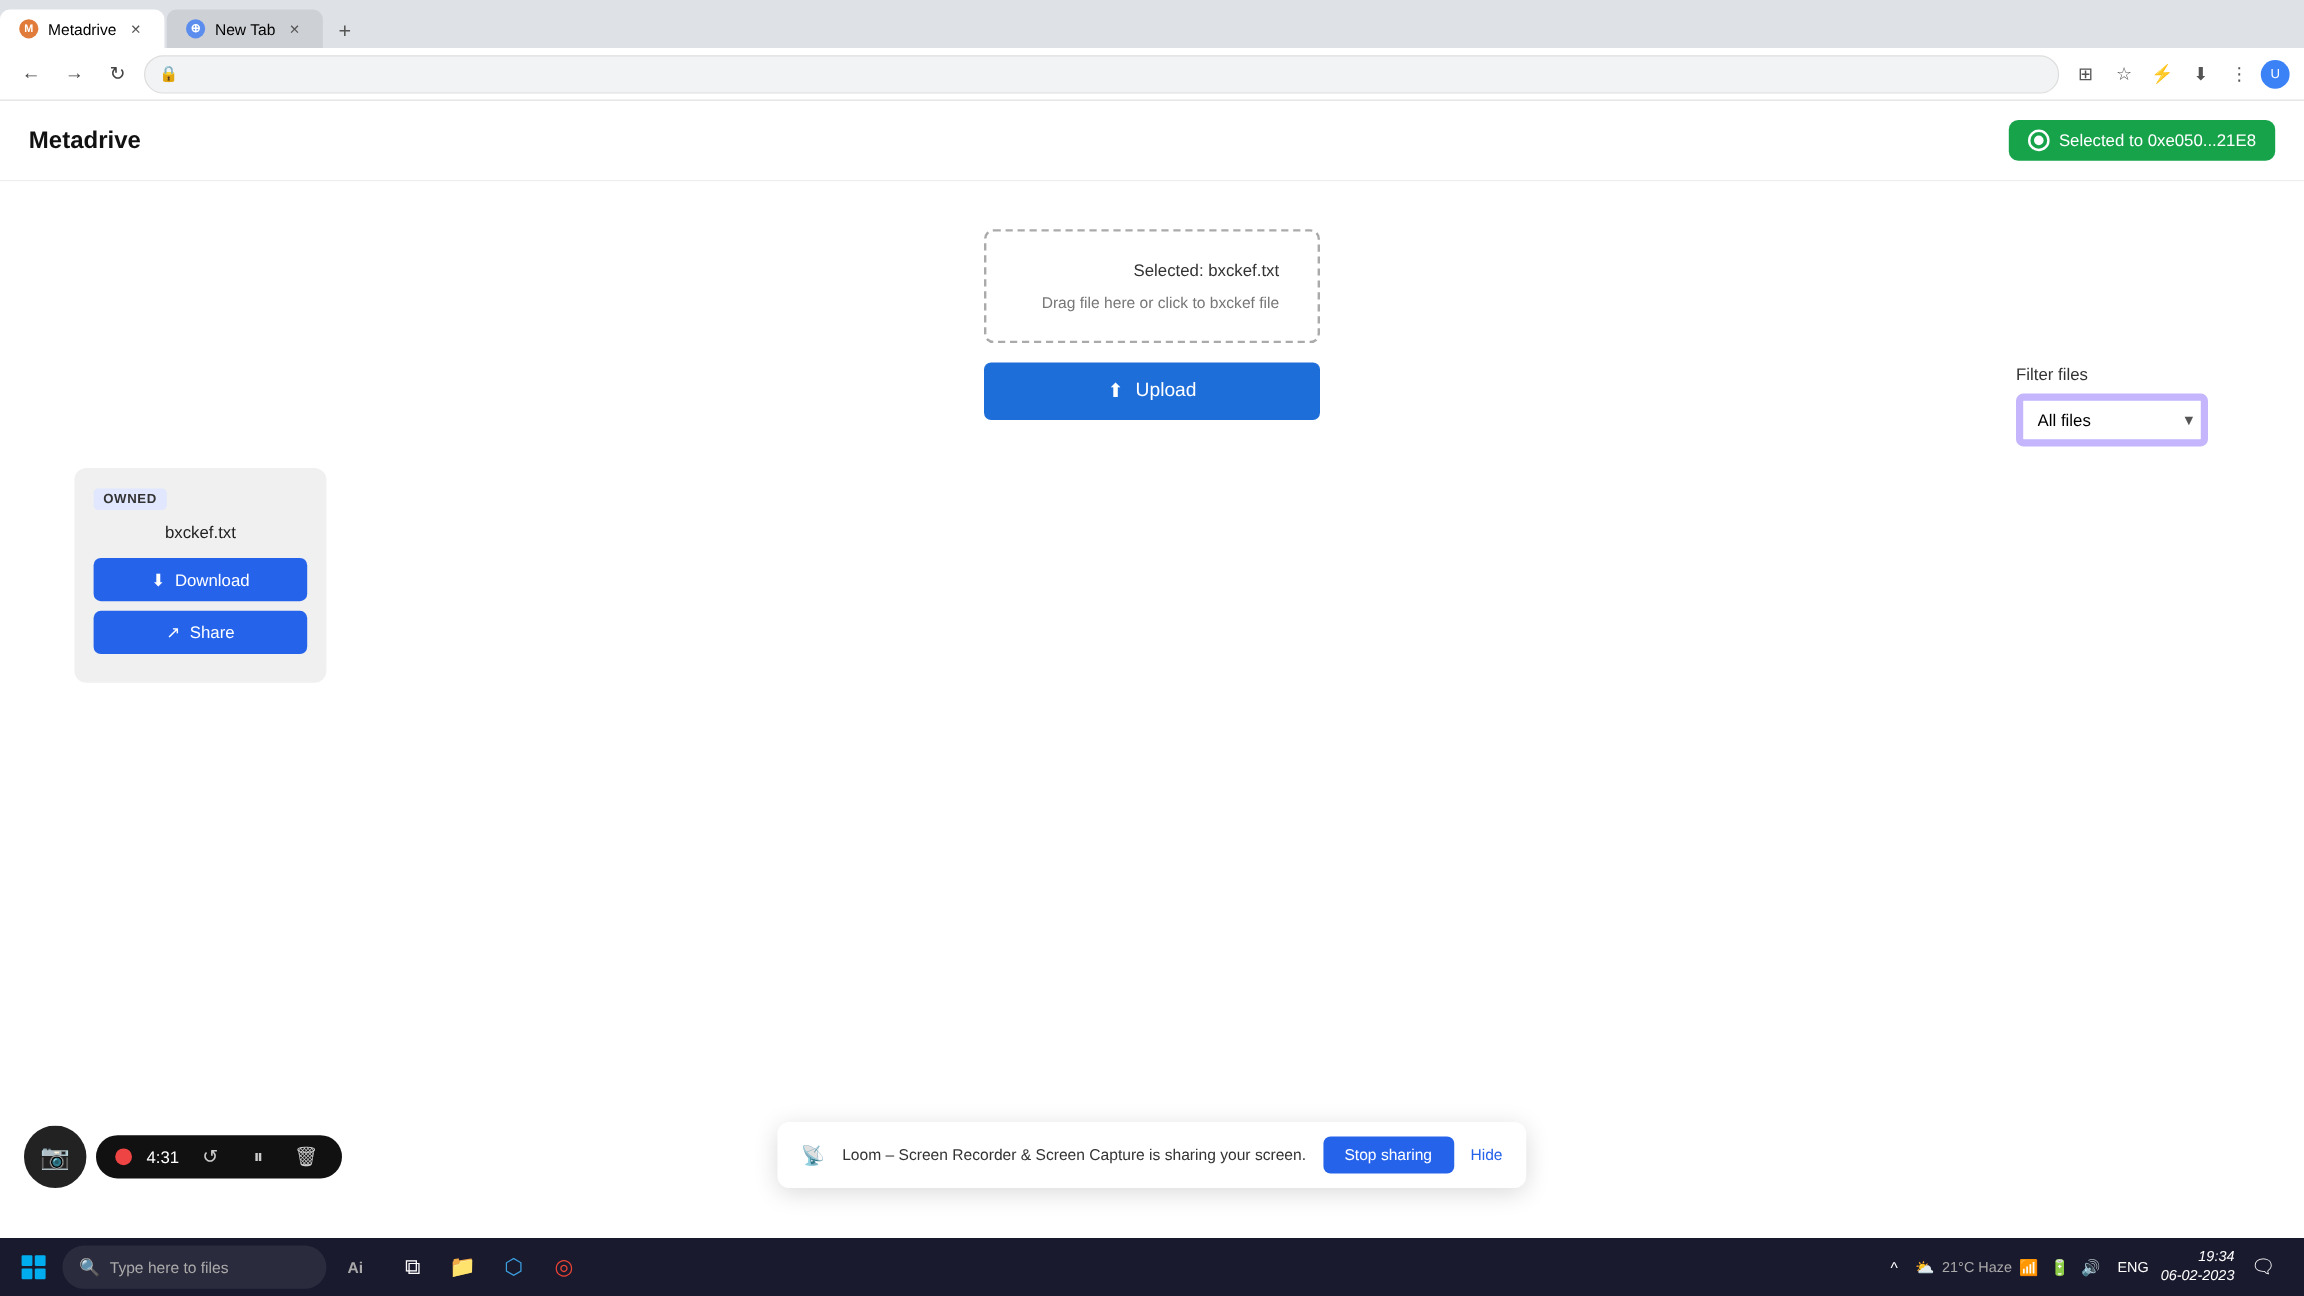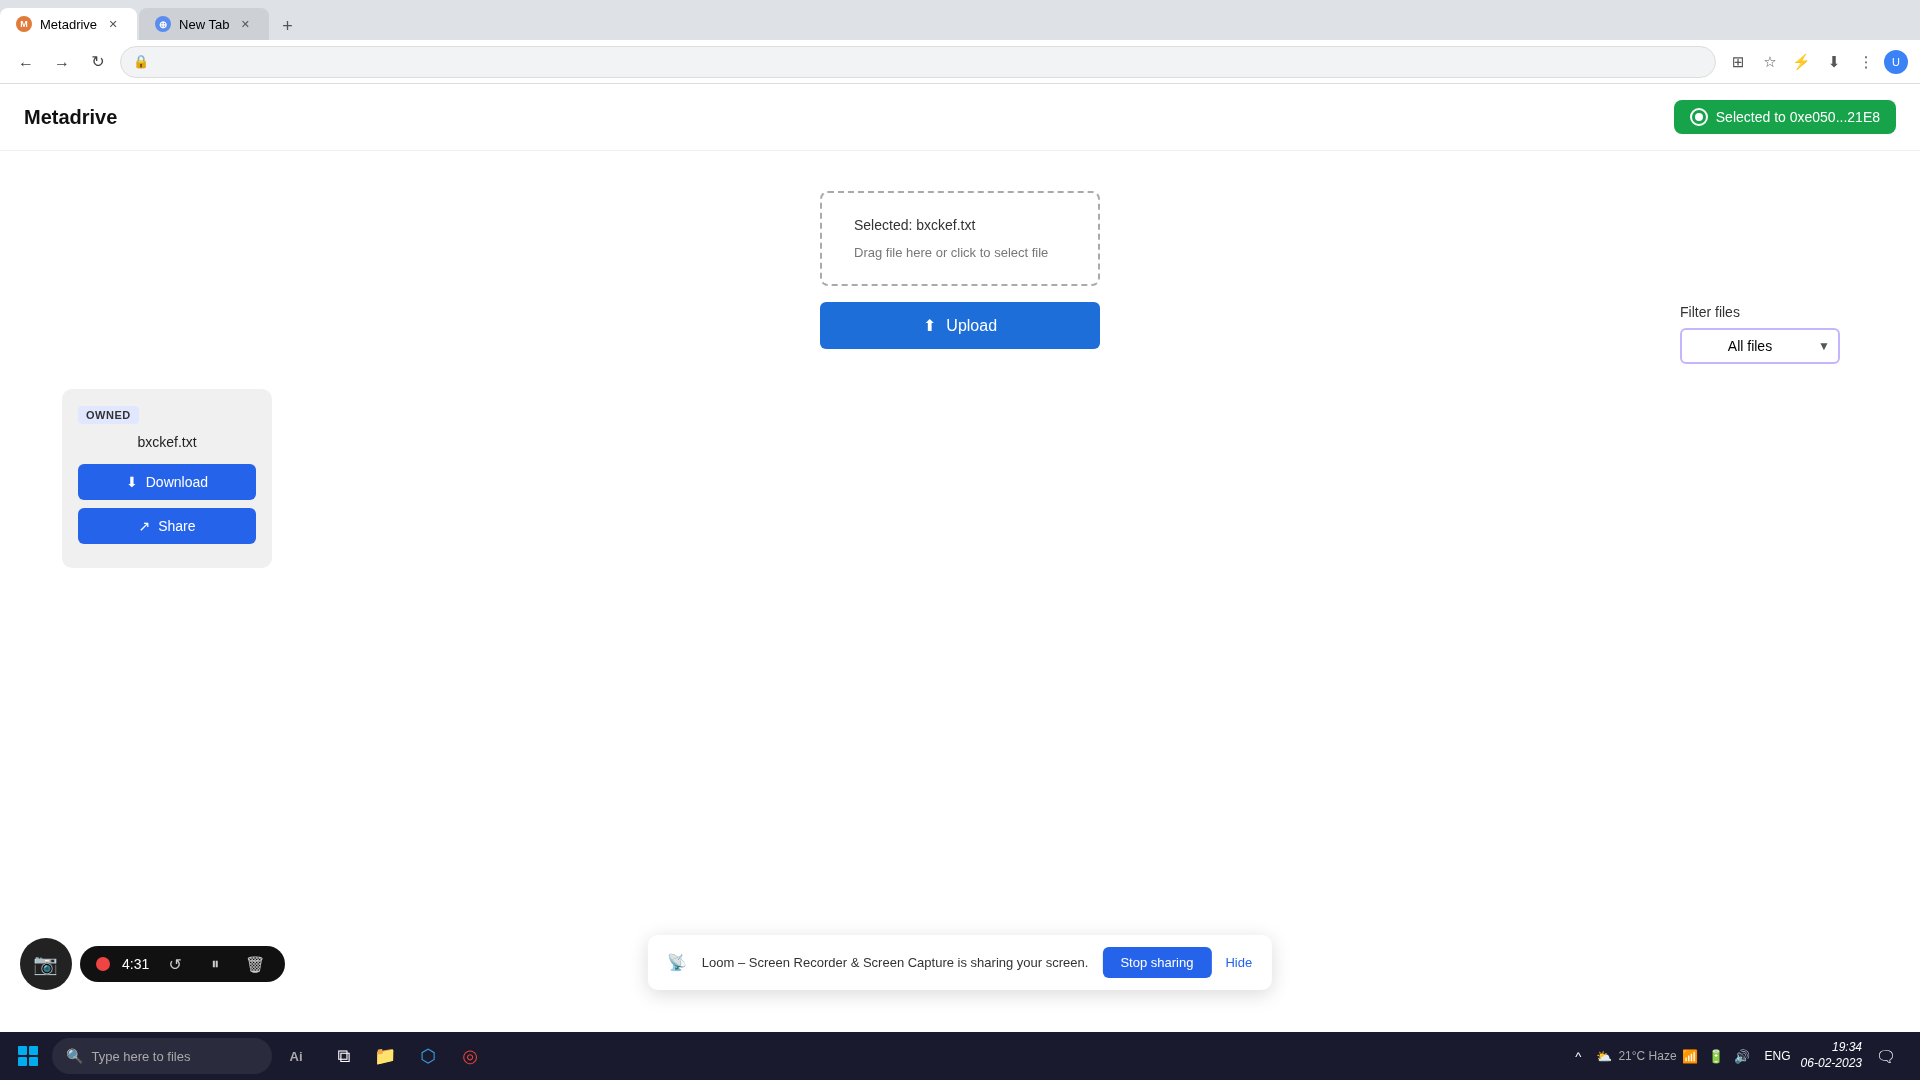--- a/index.html
+++ b/index.html
@@ -28,29 +28,29 @@
 
     
     .app-header { display: flex; align-items: center; justify-content: space-between; padding: 16px 24px; border-bottom: 1px solid #eee; }
     .app-title { font-size: 20px; font-weight: 700; color: #111; }
     .connected-badge { background: #16a34a; color: white; border-radius: 8px; padding: 8px 16px; font-size: 14px; display: flex; align-items: center; gap: 8px; }
     .connected-dot { width: 18px; height: 18px; border-radius: 50%; border: 2px solid white; display: flex; align-items: center; justify-content: center; }
     .connected-dot-inner { width: 8px; height: 8px; border-radius: 50%; background: white; }
 
     
     .upload-section { display: flex; flex-direction: column; align-items: center; padding: 40px 0 20px; }
-    .drop-zone { border: 2px dashed #aaa; border-radius: 8px; padding: 24px 32px; width: 280px; text-align: left; cursor: pointer; background: white; }
+    .drop-zone { border: 2px dashed #aaa; border-radius: 8px; padding: 24px 32px; width: 280px; text-align: right; cursor: pointer; background: white; }
     .drop-zone-selected { font-size: 14px; color: #333; margin-bottom: 12px; }
     .drop-zone-hint { font-size: 13px; color: #777; }
     .upload-btn { margin-top: 16px; width: 280px; background: #1d6ed8; color: white; border: none; border-radius: 6px; padding: 14px 0; font-size: 16px; cursor: pointer; display: flex; align-items: center; justify-content: center; gap: 10px; }
 
     
     .filter-section { position: absolute; top: 220px; right: 80px; display: flex; flex-direction: column; gap: 8px; }
     .filter-label { font-size: 14px; color: #333; }
-    .filter-select { border: 2px solid #c4b5fd; border-radius: 6px; padding: 8px 32px 8px 12px; font-size: 14px; background: white; appearance: none; cursor: pointer; width: 160px; text-align: center; }
+    .filter-select { border: 6px solid #c4b5fd; border-radius: 6px; padding: 8px 32px 8px 12px; font-size: 14px; background: white; appearance: none; cursor: pointer; width: 160px; }
     .filter-wrapper { position: relative; }
     .filter-arrow { position: absolute; right: 10px; top: 50%; transform: translateY(-50%); color: #555; pointer-events: none; font-size: 12px; }
 
     
     .files-section { padding: 20px 62px; }
     .file-card { background: #f0f0f0; border-radius: 10px; width: 210px; padding: 16px; }
     .owned-badge { background: #e0e7ff; color: #333; font-size: 11px; font-weight: 600; border-radius: 4px; padding: 3px 8px; display: inline-block; margin-bottom: 10px; letter-spacing: 0.5px; }
     .file-name { font-size: 14px; color: #222; margin-bottom: 14px; text-align: center; }
     .file-action-btn { width: 100%; background: #2563eb; color: white; border: none; border-radius: 6px; padding: 10px 0; font-size: 14px; cursor: pointer; display: flex; align-items: center; justify-content: center; gap: 8px; margin-bottom: 8px; }
 
@@ -131,21 +131,21 @@
       <div class="connected-dot">
         <div class="connected-dot-inner"></div>
       </div>
       <span>Selected to 0xe050...21E8</span>
     </div>
   </div>
 
   <div class="upload-section">
     <div class="drop-zone">
       <div class="drop-zone-selected">Selected: bxckef.txt</div>
-      <div class="drop-zone-hint">Drag file here or click to select file</div>
+      <div class="drop-zone-hint">Drag file here or click to bxckef file</div>
     </div>
     <button class="upload-btn">
       <span>⬆</span>
       <span>Upload</span>
     </button>
   </div>
 
   <div class="filter-section">
     <div class="filter-label">Filter files</div>
     <div class="filter-wrapper">

